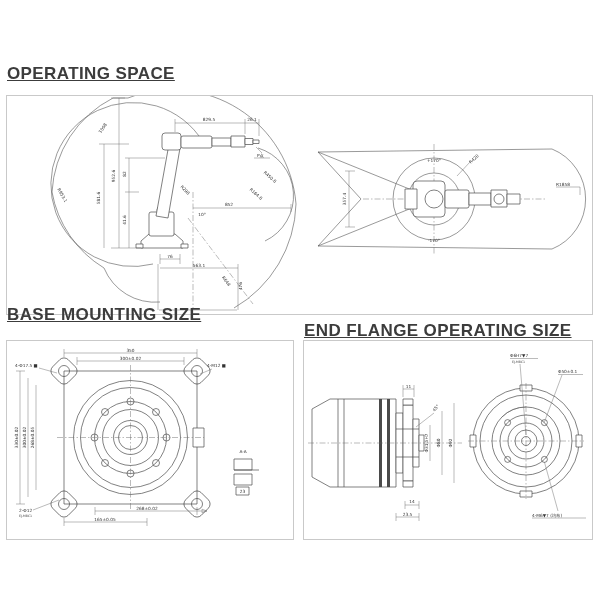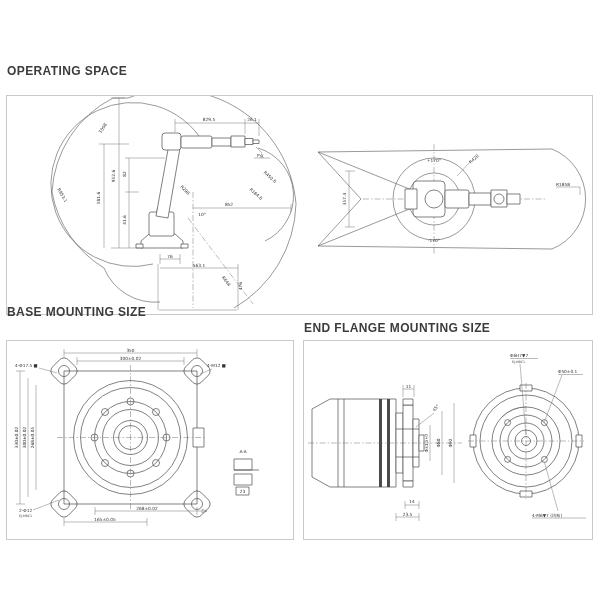--- a/index.html
+++ b/index.html
@@ -1,19 +1,19 @@
 <!DOCTYPE html>
 <html><head>
 <meta charset="utf-8">
 <style>
   html,body{margin:0;padding:0;background:#fff;}
   .page{position:relative;width:600px;height:600px;background:#ffffff;overflow:hidden;
         font-family:"Liberation Sans",sans-serif;}
-  .sec-title{position:absolute;font-size:12px;font-weight:bold;color:#3c3c3c;
-             letter-spacing:.4px;white-space:nowrap;}
+  .sec-title{position:absolute;font-size:17px;font-weight:bold;color:#3c3c3c;
+             letter-spacing:.4px;white-space:nowrap;text-decoration:underline;}
   .panel{position:absolute;background:#fff;border:1px solid #c9c9c9;box-sizing:border-box;}
   #panel-op{left:6px;top:95px;width:587px;height:220px;}
   #panel-base{left:6px;top:340px;width:288px;height:200px;}
   #panel-flange{left:303px;top:340px;width:290px;height:200px;}
   svg{display:block;}
   svg .ln{stroke:#4a4a4a;stroke-width:.7;fill:none;stroke-linejoin:round;}
   svg .lnf{stroke:#4a4a4a;stroke-width:.7;fill:#fff;stroke-linejoin:round;}
   svg .env{stroke:#555;stroke-width:.6;fill:none;}
   svg .dim{stroke:#666;stroke-width:.45;fill:none;}
   svg .dd{stroke:#666;stroke-width:.45;fill:none;stroke-dasharray:6 2 1.5 2;}
@@ -109,21 +109,21 @@
         <text class="mid" transform="rotate(-42 468,64)" x="468" y="64">R420</text>
         <path class="dim" d="M549,91 H573 L573,99"></path>
         <text x="549" y="90">R1858</text>
         <text class="mid" x="427" y="66">+170°</text>
         <text class="mid" x="427" y="146">-170°</text>
       </g>
     </svg>
   </div>
 
   <div class="sec-title" style="left:7px;top:305px;">BASE MOUNTING SIZE</div>
-  <div class="sec-title" style="left:304px;top:321px;">END FLANGE MOUNTING SIZE</div>
+  <div class="sec-title" style="left:304px;top:321px;">END FLANGE OPERATING SIZE</div>
 
   <div class="panel" id="panel-base">
     <svg width="286" height="198" viewBox="0 0 286 198">
       <defs>
         <pattern id="hb" patternUnits="userSpaceOnUse" width="4" height="4">
           <path d="M0,4 L4,0" stroke="#555" stroke-width="0.5"></path>
         </pattern>
       </defs>
       <g>
         <rect class="lnf" x="-11" y="-11" width="22" height="22" rx="6" transform="translate(57,30) rotate(45)"></rect>

